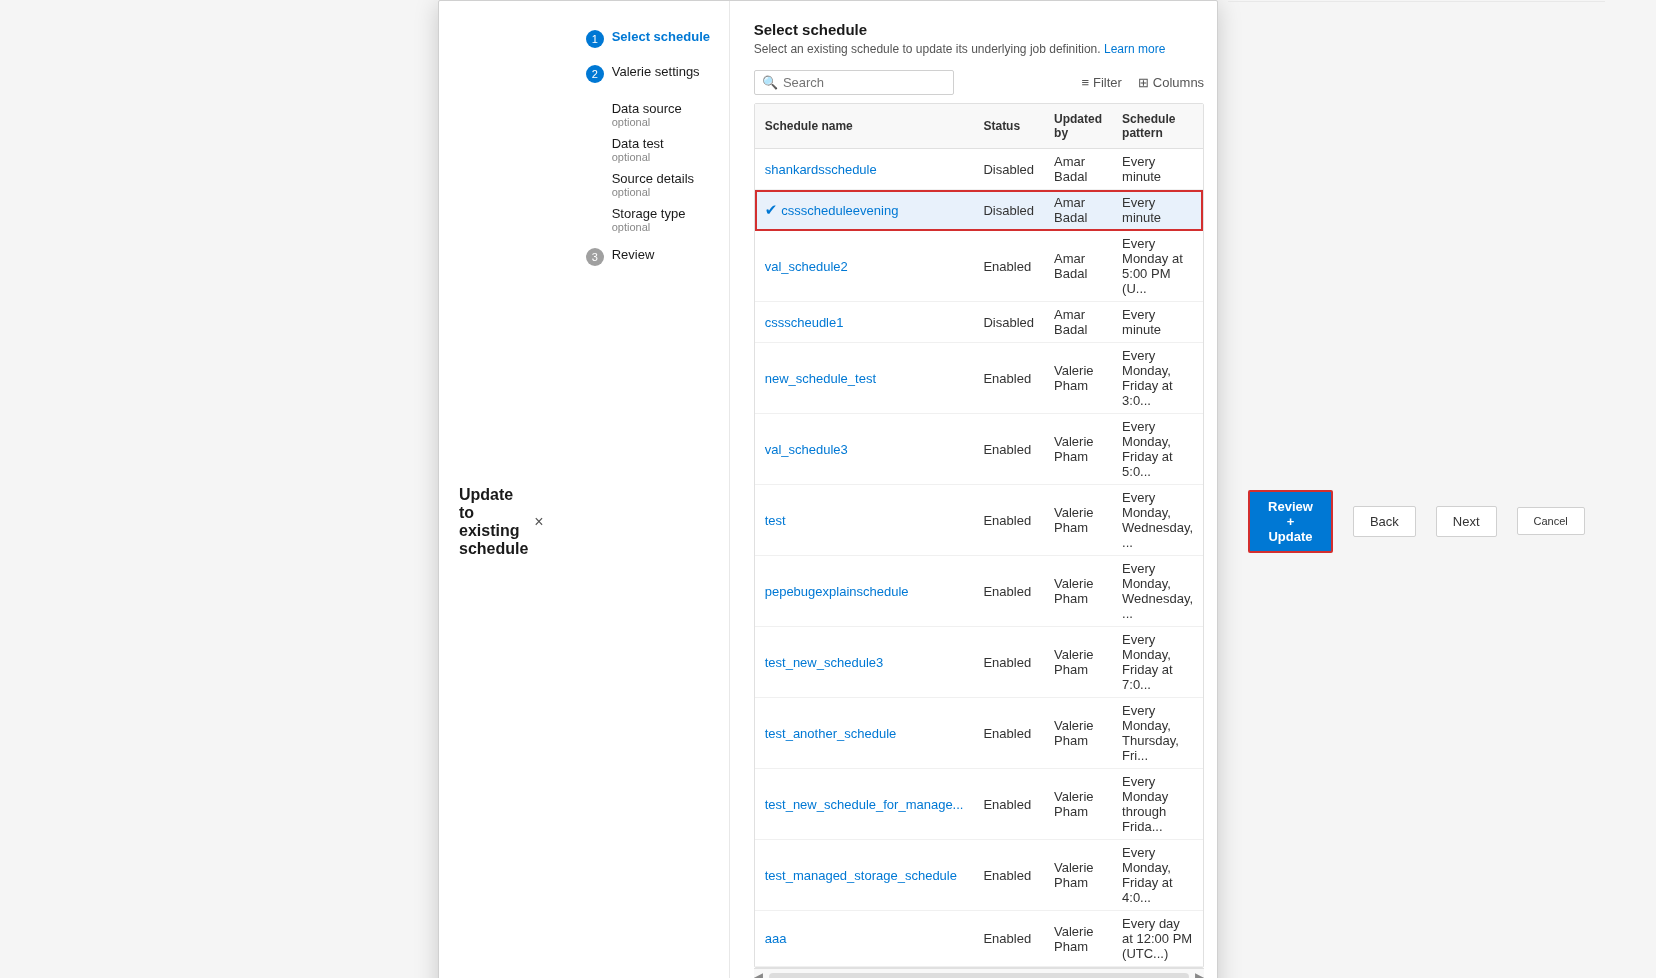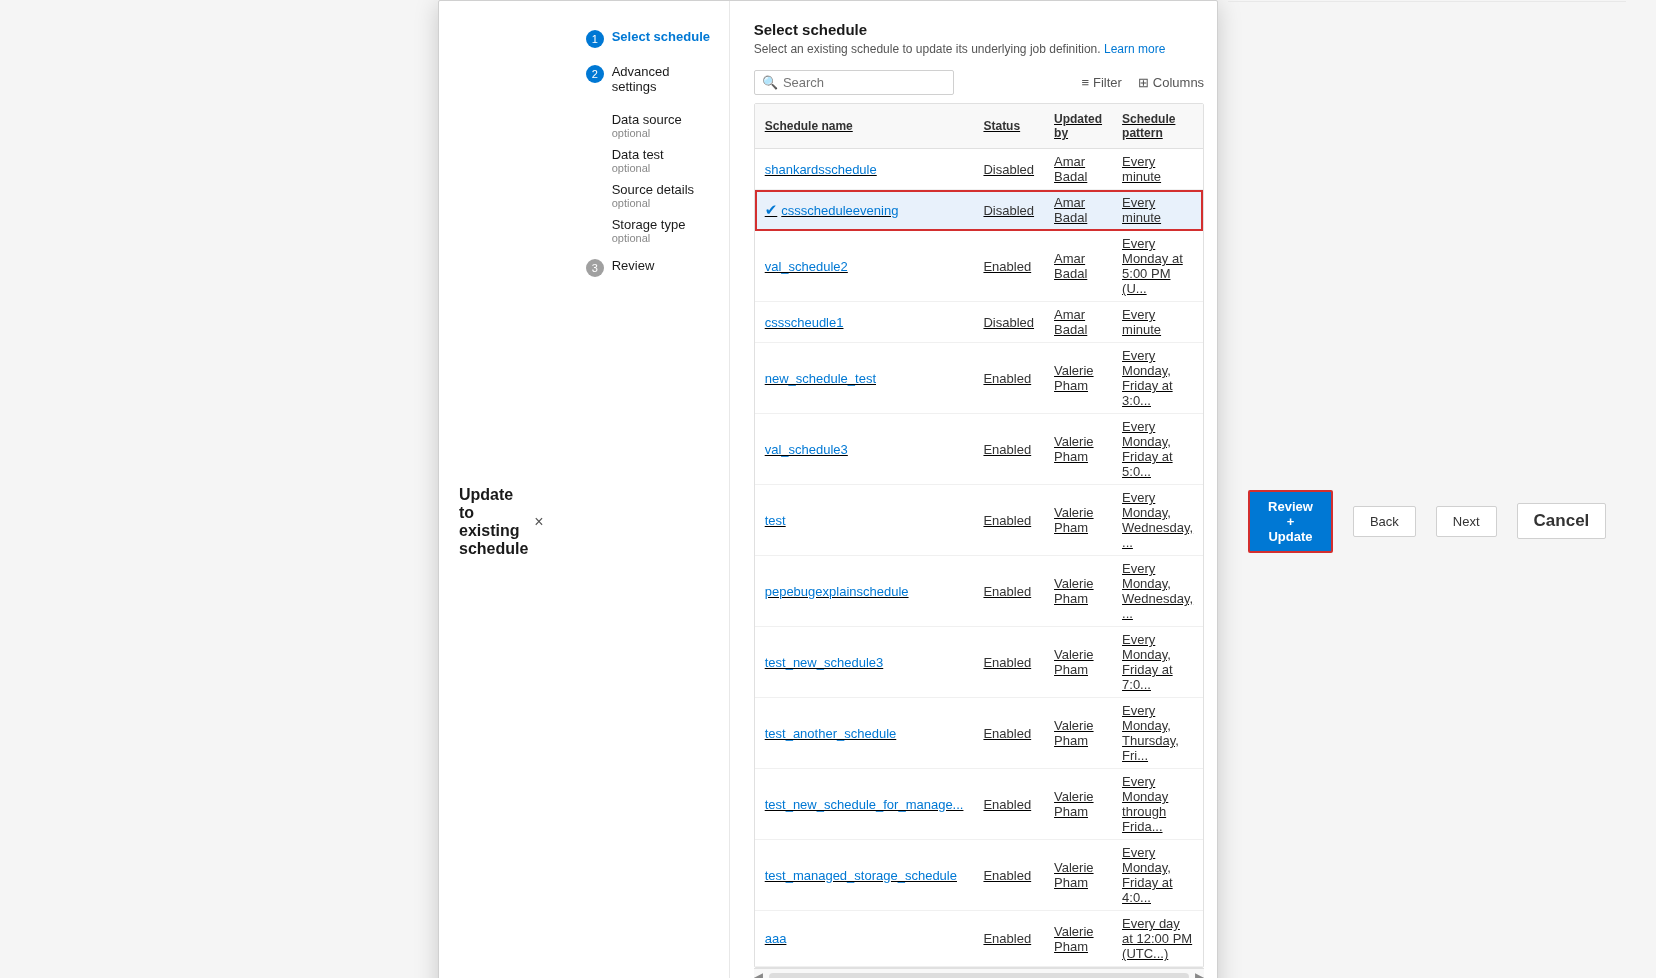--- a/index.html
+++ b/index.html
@@ -165,21 +165,20 @@
       border: 1px solid #e0e0e0;
       border-radius: 2px;
       overflow: hidden;
       flex: 1;
       overflow-y: auto;
       position: relative;
     }
     table {
       width: 100%;
       border-collapse: collapse;
-      text-decoration: underline;
     }
     thead th {
       background: #f8f8f8;
       font-weight: 600;
       font-size: 12px;
       color: #333;
       padding: 8px 10px;
       text-align: left;
       border-bottom: 1px solid #e0e0e0;
       position: sticky;
@@ -282,23 +281,22 @@
       font-size: 13px;
       cursor: pointer;
     }
     .btn-cancel {
       margin-left: auto;
       background: #fff;
       color: #333;
       border: 1px solid #d0d0d0;
       border-radius: 2px;
       padding: 7px 16px;
-      font-size: 17px;
-      cursor: pointer;
-      font-weight: bold;
+      font-size: 11px;
+      cursor: pointer;
     }
     .table-wrapper {
       display: flex;
       flex-direction: column;
       flex: 1;
       min-height: 0;
       overflow: hidden;
     }
     .h-scroll {
       display: flex;
@@ -331,21 +329,21 @@
       <div class="sidebar-item active">
         <div class="step-num">1</div>
         <div>
           <div class="sidebar-label">Select schedule</div>
         </div>
       </div>
 
       <div class="sidebar-item">
         <div class="step-num">2</div>
         <div>
-          <div class="sidebar-label">Advanced settings</div>
+          <div class="sidebar-label">Valerie settings</div>
         </div>
       </div>
 
       <div class="sidebar-group">
         <div class="sidebar-group-item">
           <span>Data source</span>
           <span class="optional">optional</span>
         </div>
         <div class="sidebar-group-item">
           <span>Data test</span>

